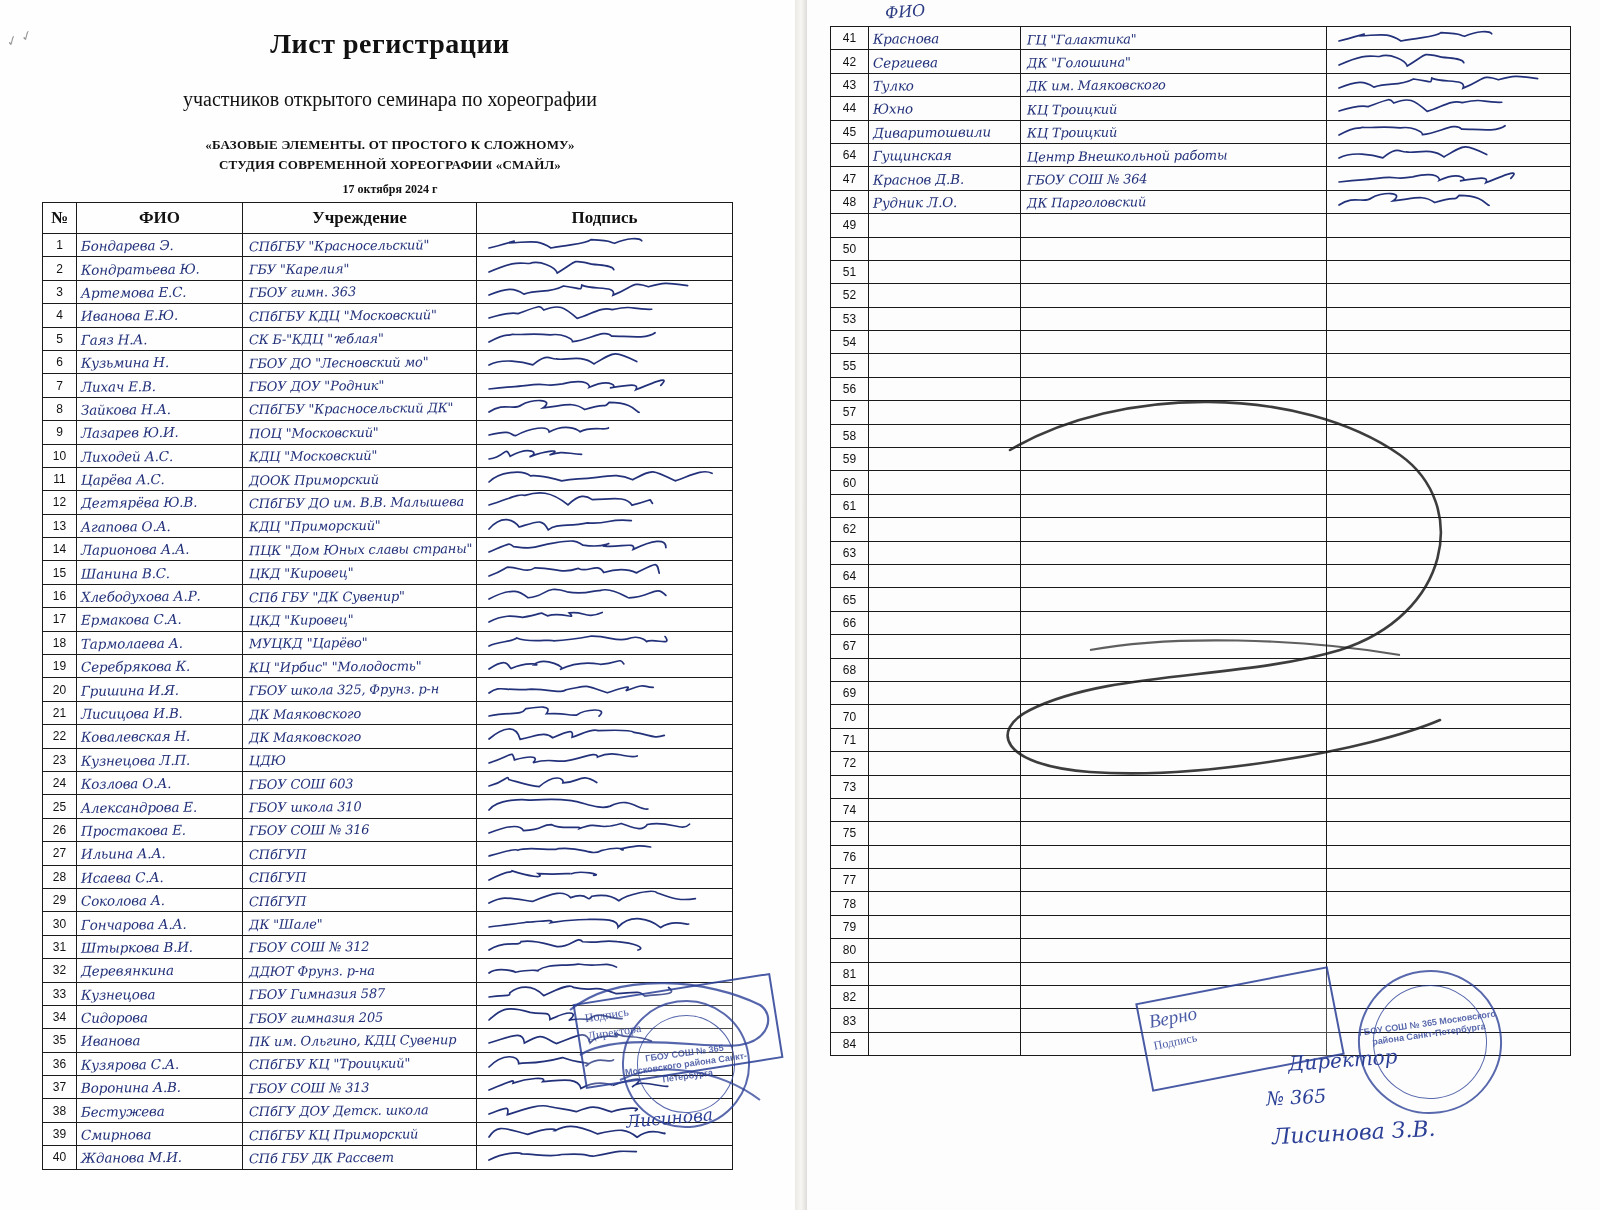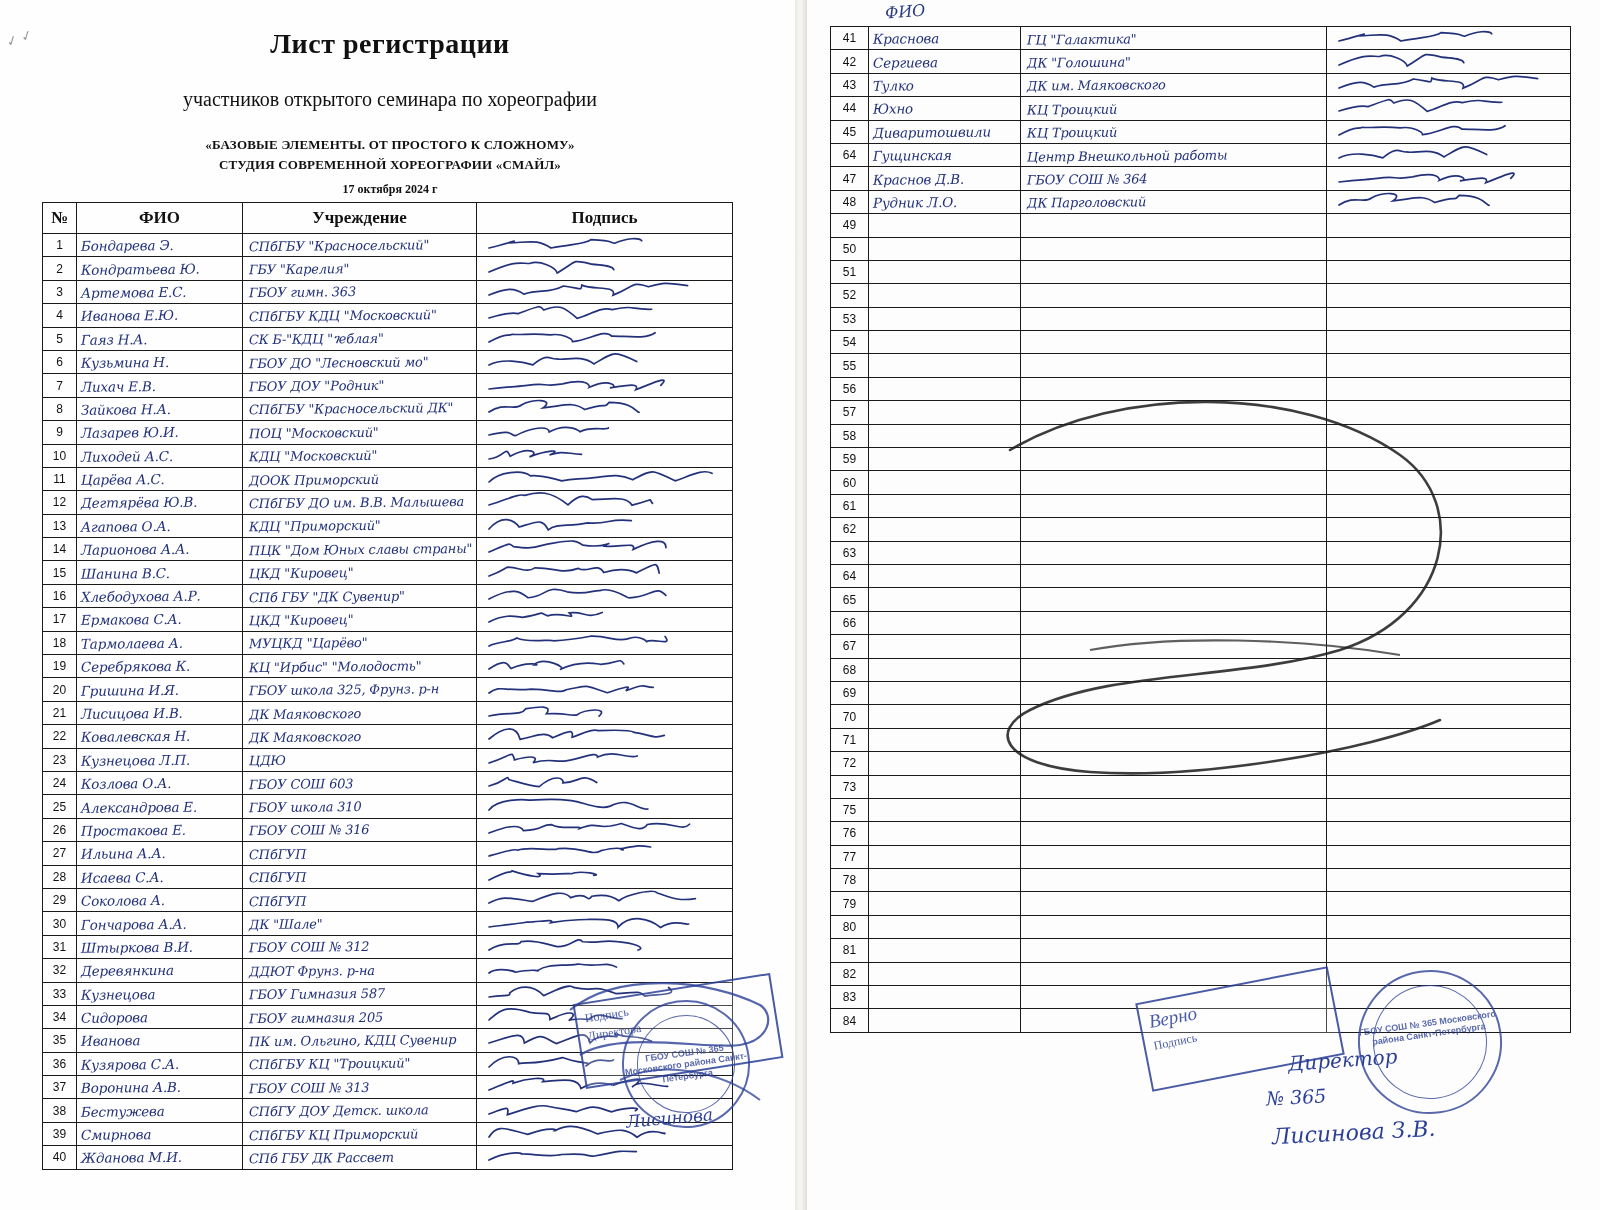--- a/index.html
+++ b/index.html
@@ -1303,20 +1303,32 @@
             <span class="hw"></span>
           </td>
           <td>
             <span class="hw inst"></span>
           </td>
           <td>
             <span class="sig"></span>
           </td>
         </tr>
         <tr>
+          <td class="num">74</td>
+          <td>
+            <span class="hw"></span>
+          </td>
+          <td>
+            <span class="hw inst"></span>
+          </td>
+          <td>
+            <span class="sig"></span>
+          </td>
+        </tr>
+        <tr>
           <td class="num">75</td>
           <td>
             <span class="hw"></span>
           </td>
           <td>
             <span class="hw inst"></span>
           </td>
           <td>
             <span class="sig"></span>
           </td>

